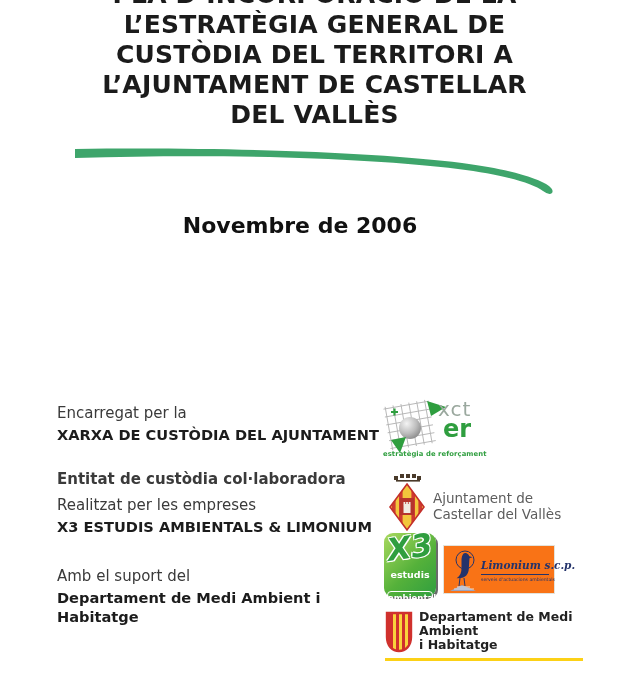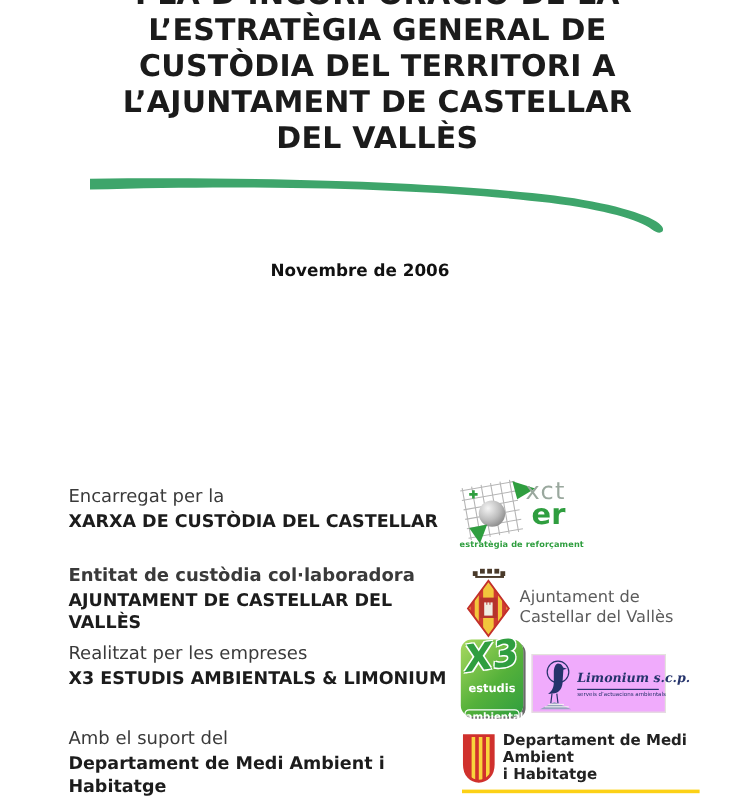--- a/index.html
+++ b/index.html
@@ -13,21 +13,21 @@
   .title-block {
     position:absolute; top:-20px; left:0; right:0;
     text-align:center; font-weight:bold; font-size:25px; line-height:30px;
     color:#1b1b1b; letter-spacing:0.2px;
   }
   
   .swoosh { position:absolute; top:140px; left:0; width:629px; height:70px; }
   
   .date-line {
     position:absolute; top:214px; left:0; width:600px; text-align:center;
-    font-weight:bold; font-size:14px; line-height:24px; color:#111111;
+    font-weight:bold; font-size:22px; line-height:24px; color:#111111;
   }
   
   .credits { position:absolute; left:57px; top:403px; width:345px; }
   .c-label { font-size:15px; line-height:21px; color:#3a3a3a; }
   .c-org   { font-weight:bold; font-size:14.6px; line-height:18.5px; color:#1c1c1c; margin-top:2px; }
   .mt24 { margin-top:24px;font-weight:bold; } .mt4 { margin-top:5px; } .mt30 { margin-top:30px; }
   
   .logo { position:absolute; }
   
   .logo-xct { left:383px; top:397px; width:96px; height:66px; }
@@ -49,21 +49,21 @@
     color:#2f9e3f; transform:rotate(-8deg);
     text-shadow:-1px -1px 0 #fff, 1px -1px 0 #fff, -1px 1px 0 #fff, 1px 1px 0 #fff;
   }
   .x3-l1 { position:absolute; left:0; top:36px; width:52px; text-align:center;
            font-size:9.5px; font-weight:bold; color:#ffffff; }
   .x3-l2 { position:absolute; left:3px; top:58px; width:46px; text-align:left;
            font-size:8.5px; font-weight:bold; color:#ffffff;
            border:1px solid #ffffff; border-radius:4px; padding:1px 0; }
   
   .logo-limonium {
-    left:443px; top:545px; width:112px; height:49px; background:#f0abfc;
+    left:443px; top:545px; width:112px; height:49px; background:#f97316;
     border:1px solid #e3e3dc;
   }
   .lim-name { position:absolute; left:37px; top:13px; width:72px; font-size:10.5px; font-weight:bold;
               font-style:italic; font-family:"DejaVu Serif","Liberation Serif",serif; color:#24336b;
               white-space:nowrap; }
   .lim-rule { position:absolute; left:37px; top:28px; width:68px; height:1px; background:#24336b; }
   .lim-tag  { position:absolute; left:37px; top:31px; width:72px; font-size:4.6px; color:#24336b;
               white-space:nowrap; }
   
   .logo-gencat { left:385px; top:609px; width:198px; height:56px; }
@@ -88,27 +88,23 @@
   <svg class="swoosh" viewBox="0 0 629 70">
     <path d="M75,9 C240,7 380,13 462,23 C508,29 538,38 549,46
              Q554,50 552,53 Q549,55.5 543,51 C532,43 505,35 458,29
              C375,19 240,13 75,18 Z" fill="#3ea56b"></path>
   </svg>
 
   <div class="date-line">Novembre de 2006</div>
 
   <div class="credits">
     <div class="c-label">Encarregat per la</div>
-    <div class="c-org">XARXA DE CUSTÒDIA DEL CASTELLAR</div>
+    <div class="c-org">XARXA DE CUSTÒDIA DEL AJUNTAMENT</div>
 
     <div class="c-label mt24">Entitat de custòdia col·laboradora</div>
-    <div class="c-org">
-      <div>AJUNTAMENT DE CASTELLAR DEL</div>
-      <div>VALLÈS</div>
-    </div>
 
     <div class="c-label mt4">Realitzat per les empreses</div>
     <div class="c-org">X3 ESTUDIS AMBIENTALS &amp; LIMONIUM</div>
 
     <div class="c-label mt30">Amb el suport del</div>
     <div class="c-org">
       <div>Departament de Medi Ambient i</div>
       <div>Habitatge</div>
     </div>
   </div>

